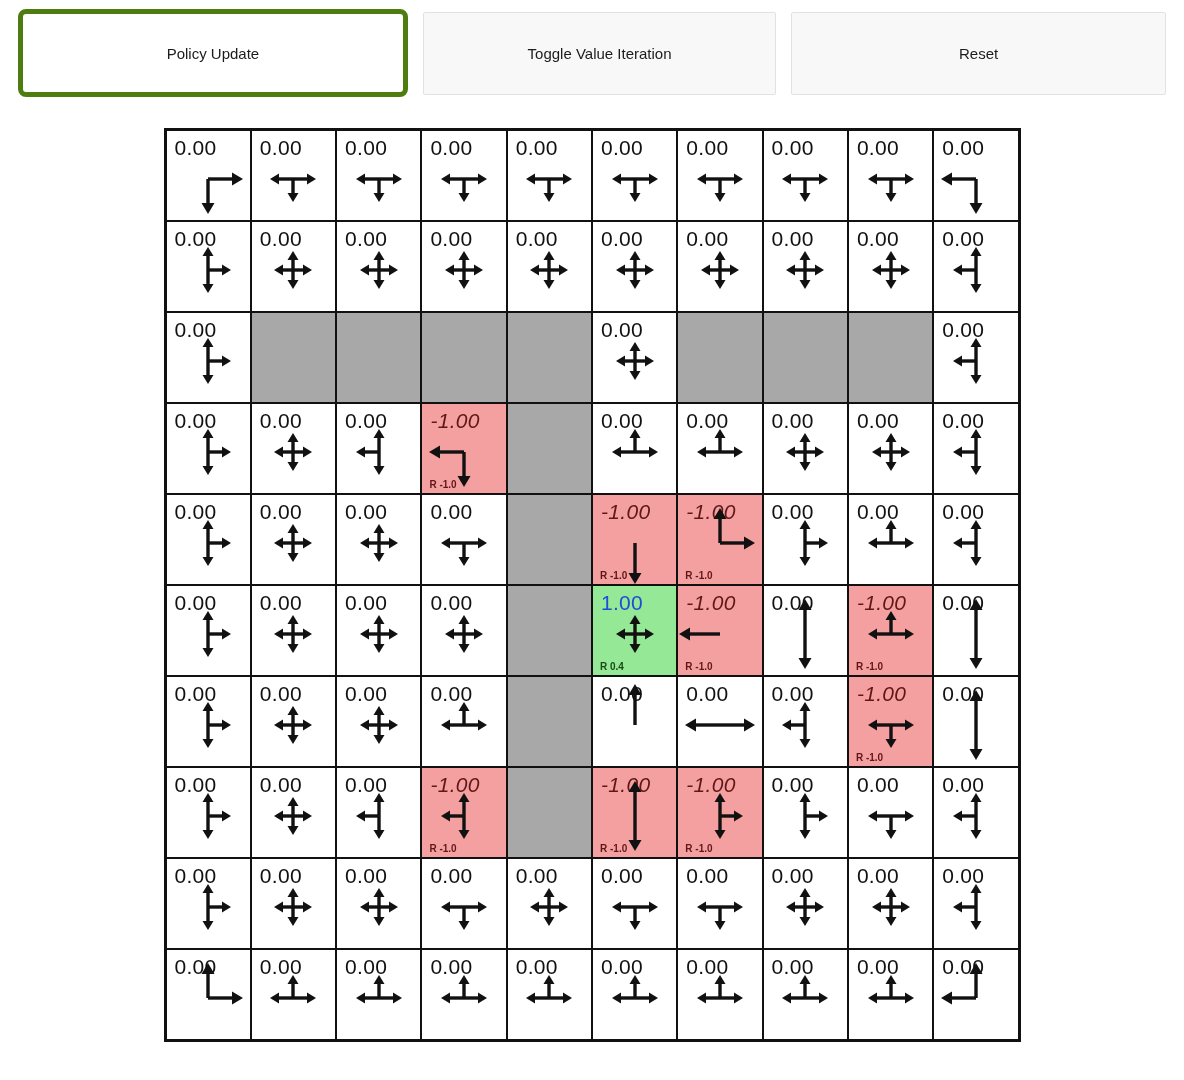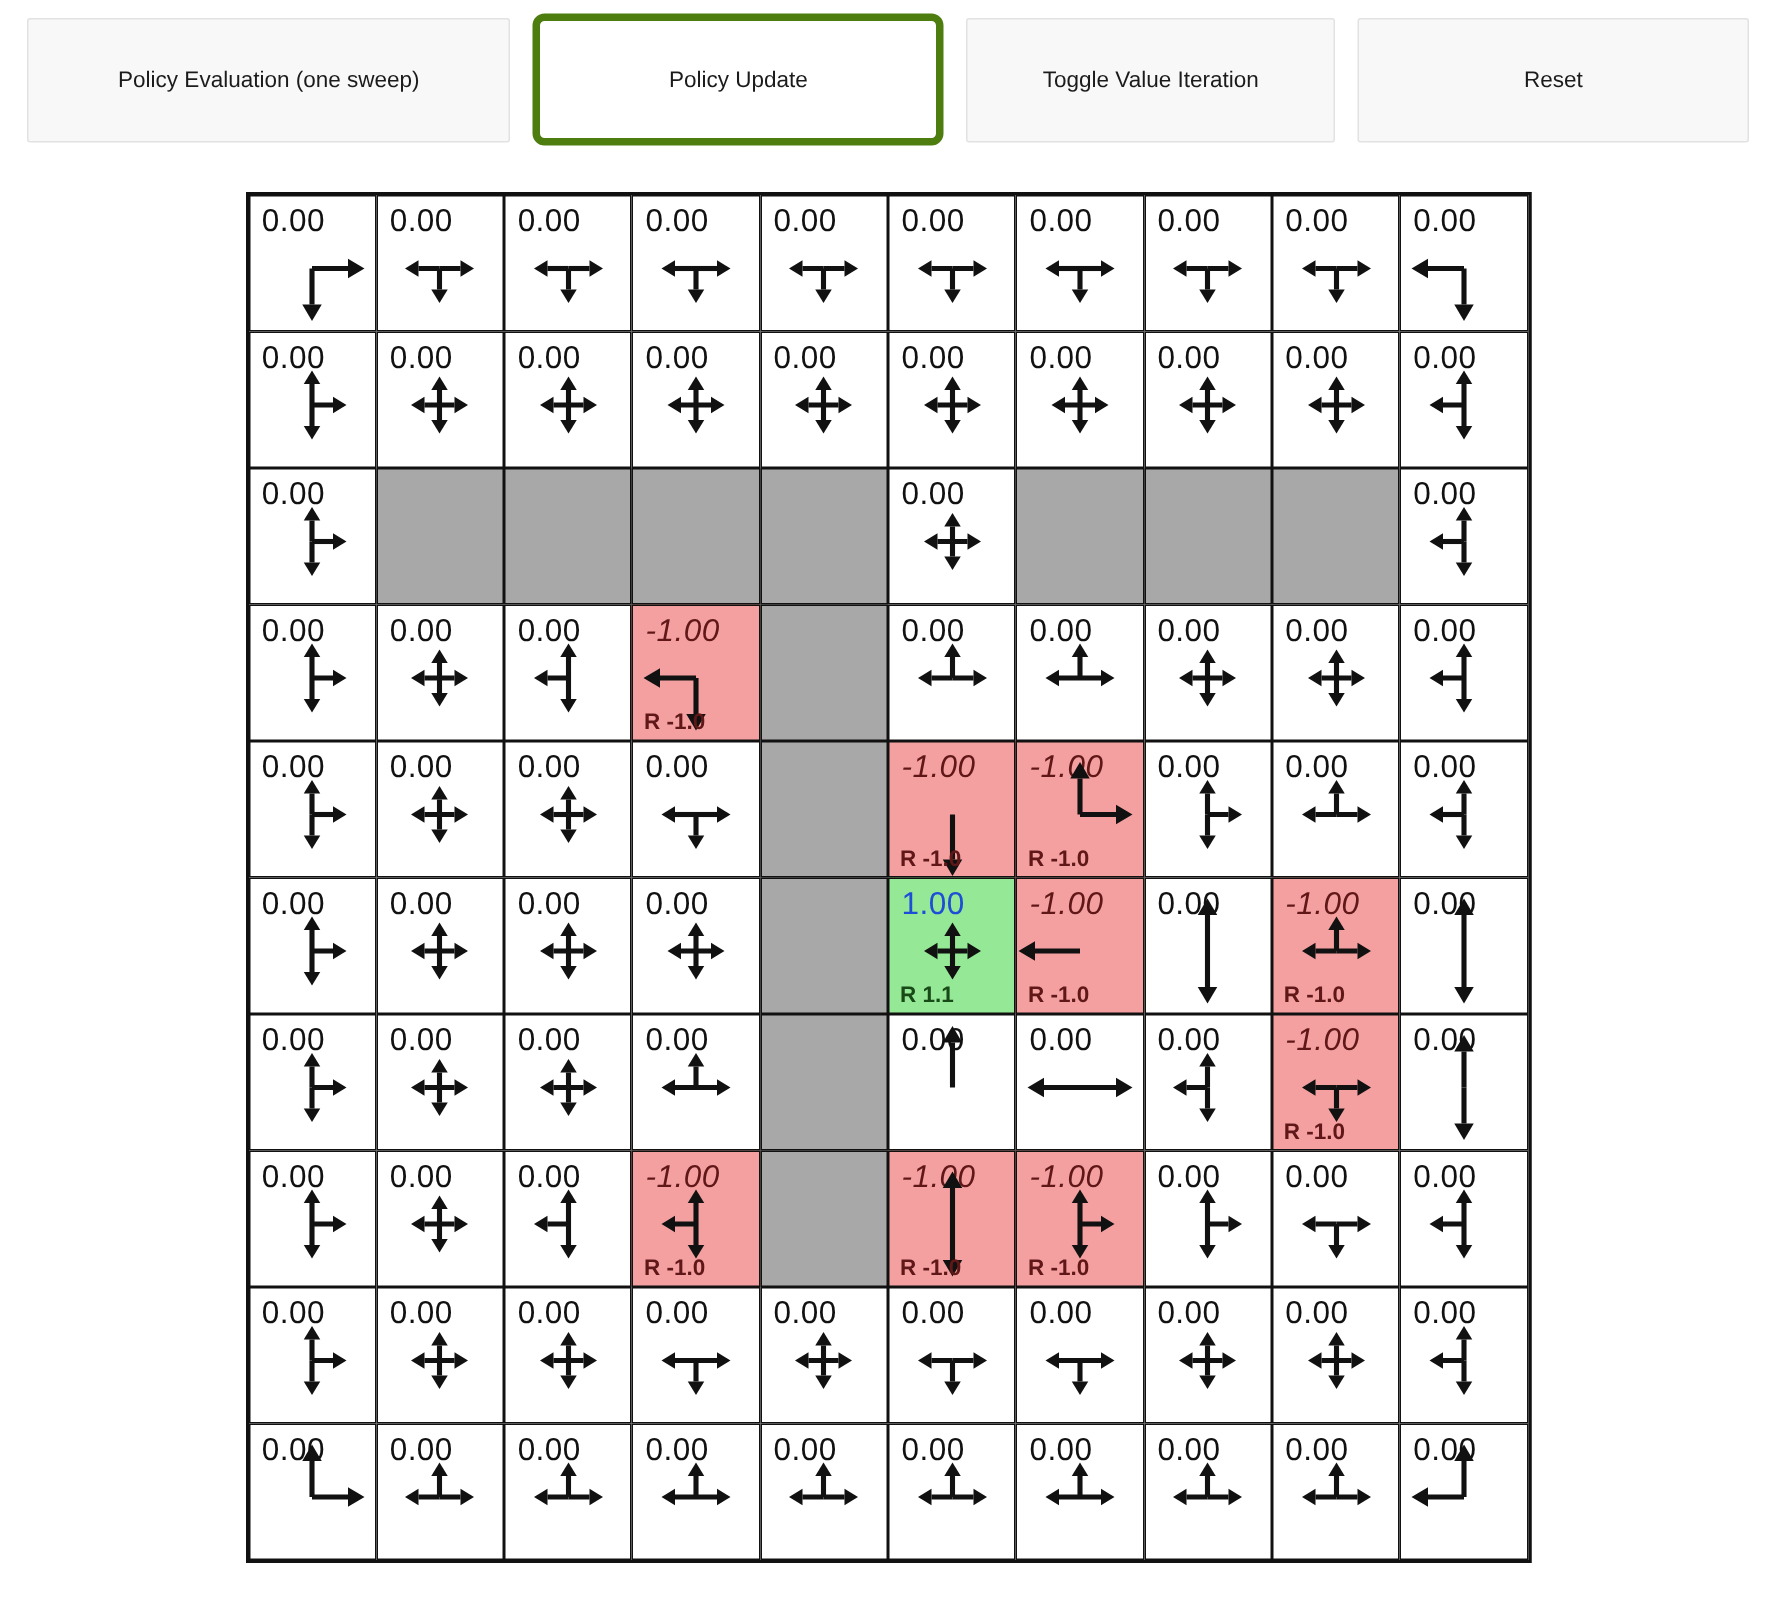--- a/index.html
+++ b/index.html
@@ -24,31 +24,30 @@
   }
   .cell {
     position:relative; background:#ffffff; height:91px; border:1px solid #111; overflow:hidden;
   }
   .cell.wall { background:#a8a8a8; }
   .cell.penalty { background:#f5a0a0; }
   .cell.goal { background:#95e895; }
   .val { position:absolute; top:5px; left:8px; font-size:21px; color:#111; letter-spacing:0.3px; }
   .penalty .val { color:#5f1717;font-style:italic; }
   .goal .val { color:#1d4ed8; }
-  .rlabel { position:absolute; bottom:3px; left:7px; font-size:15px; font-weight:bold; }
+  .rlabel { position:absolute; bottom:3px; left:7px; font-size:10px; font-weight:bold; }
   .penalty .rlabel { color:#5f1717; }
   .goal .rlabel { color:#184a18; }
   .arrows { position:absolute; left:50%; top:54%; transform:translate(-50%,-50%); line-height:0; }
   .arrows svg { display:block; }
 </style>
 </head>
 <body>
 
 <div class="toolbar">
-  <button class="btn btn-0">Policy Evaluation (one sweep)</button>
   <button class="btn btn-1 active">Policy Update</button>
   <button class="btn btn-2">Toggle Value Iteration</button>
   <button class="btn btn-3">Reset</button>
 </div>
 
 <div class="grid-wrap">
   <div class="grid">
       <div class="cell normal">
         <div class="val">0.00</div>
         <div class="arrows">
@@ -976,21 +975,21 @@
             <g transform="rotate(270)">
               <line x1="0" y1="0" x2="0" y2="-10" stroke="#111111" stroke-width="3.4"></line>
               <polygon points="-5.5,-10 5.5,-10 0,-19" fill="#111111"></polygon>
             </g>
             <g transform="rotate(90)">
               <line x1="0" y1="0" x2="0" y2="-10" stroke="#111111" stroke-width="3.4"></line>
               <polygon points="-5.5,-10 5.5,-10 0,-19" fill="#111111"></polygon>
             </g>
           </svg>
         </div>
-        <div class="rlabel">R 1.1</div>
+        <div class="rlabel">R 0.4</div>
       </div>
       <div class="cell penalty">
         <div class="val">-1.00</div>
         <div class="arrows">
           <svg width="84" height="84" viewBox="-42 -42 84 84" aria-hidden="true">
             <g transform="rotate(270)">
               <line x1="0" y1="0" x2="0" y2="-30" stroke="#111111" stroke-width="3.4"></line>
               <polygon points="-6.5,-30 6.5,-30 0,-41" fill="#111111"></polygon>
             </g>
           </svg>

